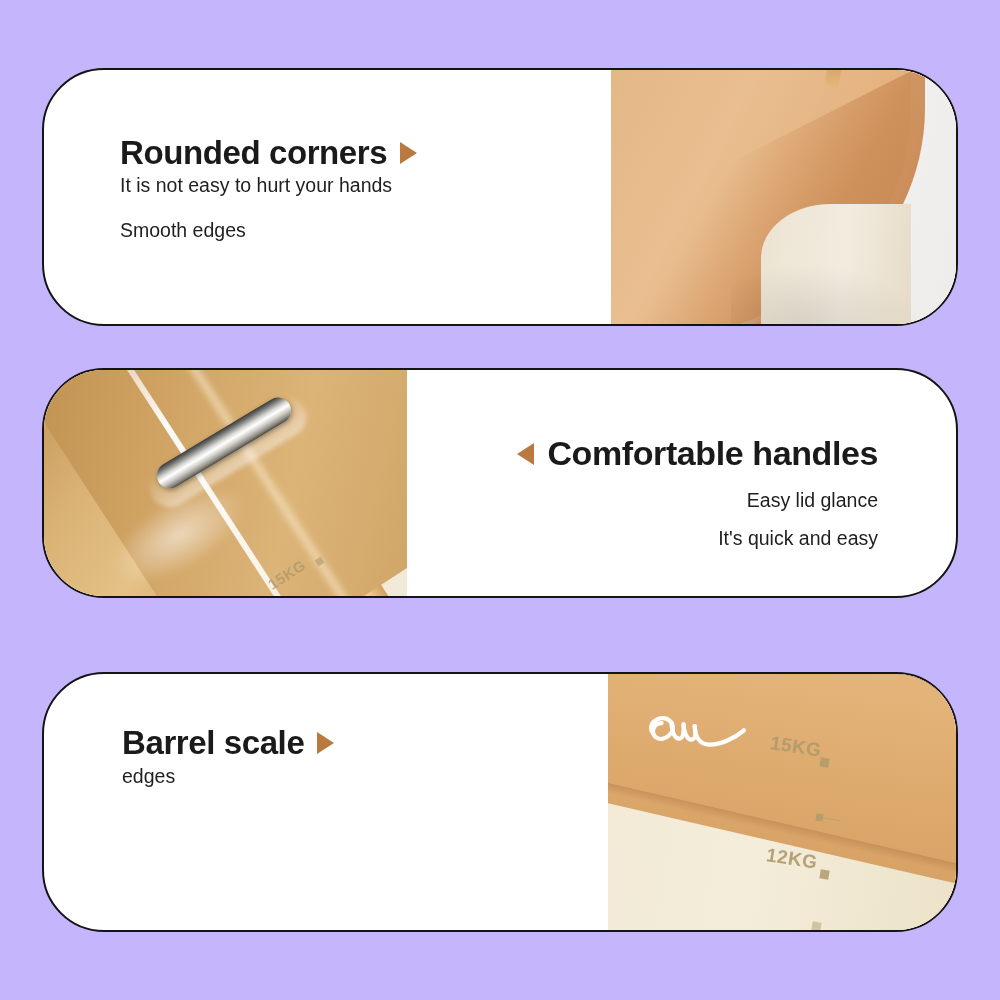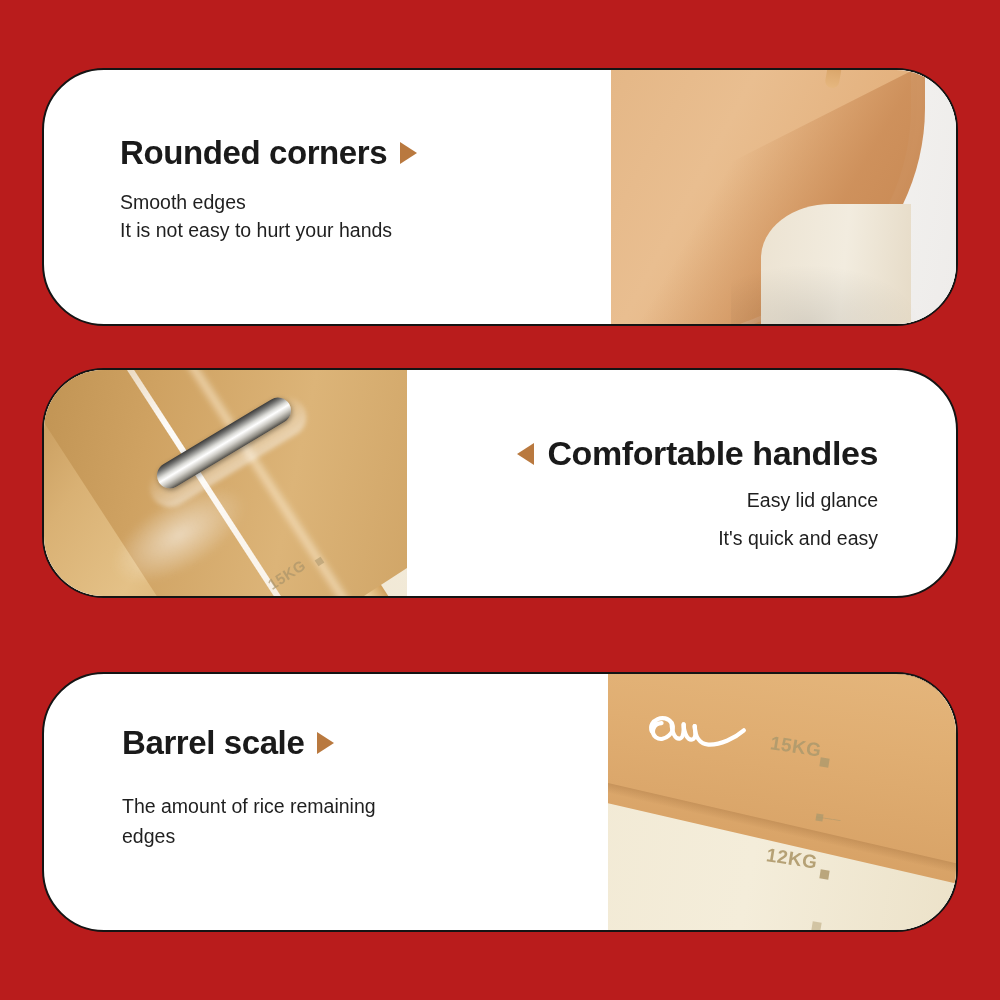--- a/index.html
+++ b/index.html
@@ -11,21 +11,21 @@
     width: 1000px;
     height: 1000px;
     position: relative;
     font-family: "Liberation Sans", sans-serif;
     overflow: hidden;
   }
 
   .page {
     position: absolute;
     inset: 0;
-    background: #b91c1c;
+    background: #c4b5fd;
   }
 
   
   .panel {
     position: absolute;
     background: #ffffff;
     border: 2px solid #141414;
     border-radius: 62px;
     overflow: hidden;
     box-sizing: border-box;
@@ -339,22 +339,22 @@
       <div class="p1-body"></div>
       <div class="p1-nub"></div>
       <div class="p1-shadow"></div>
     </div>
 
     <div class="text-block" id="p1-text">
       <div class="headline">
         <span>Rounded corners</span>
         <span class="tri tri-right"></span>
       </div>
+      <div class="sub" style="margin-top:0">It is not easy to hurt your hands</div>
       <div class="sub">Smooth edges</div>
-      <div class="sub" style="margin-top:0">It is not easy to hurt your hands</div>
     </div>
 
   </div>
 
   <div class="panel" id="panel-2">
 
     <div class="photo" id="photo-2">
       <div class="p2-lidtop"></div>
       <div class="p2-body"></div>
       <div class="p2-band"></div>
@@ -406,19 +406,18 @@
       <div class="kg-tick" style="left:212px; top:196px;"></div>
 
       <div class="kg-tick" style="left:204px; top:248px; opacity:0.55;"></div>
     </div>
 
     <div class="text-block" id="p3-text">
       <div class="headline">
         <span>Barrel scale</span>
         <span class="tri tri-right"></span>
       </div>
-      <div class="sub">The amount of rice remaining</div>
       <div class="sub" style="margin-top:0">edges</div>
     </div>
 
   </div>
 
 </div>
 
 </body></html>

